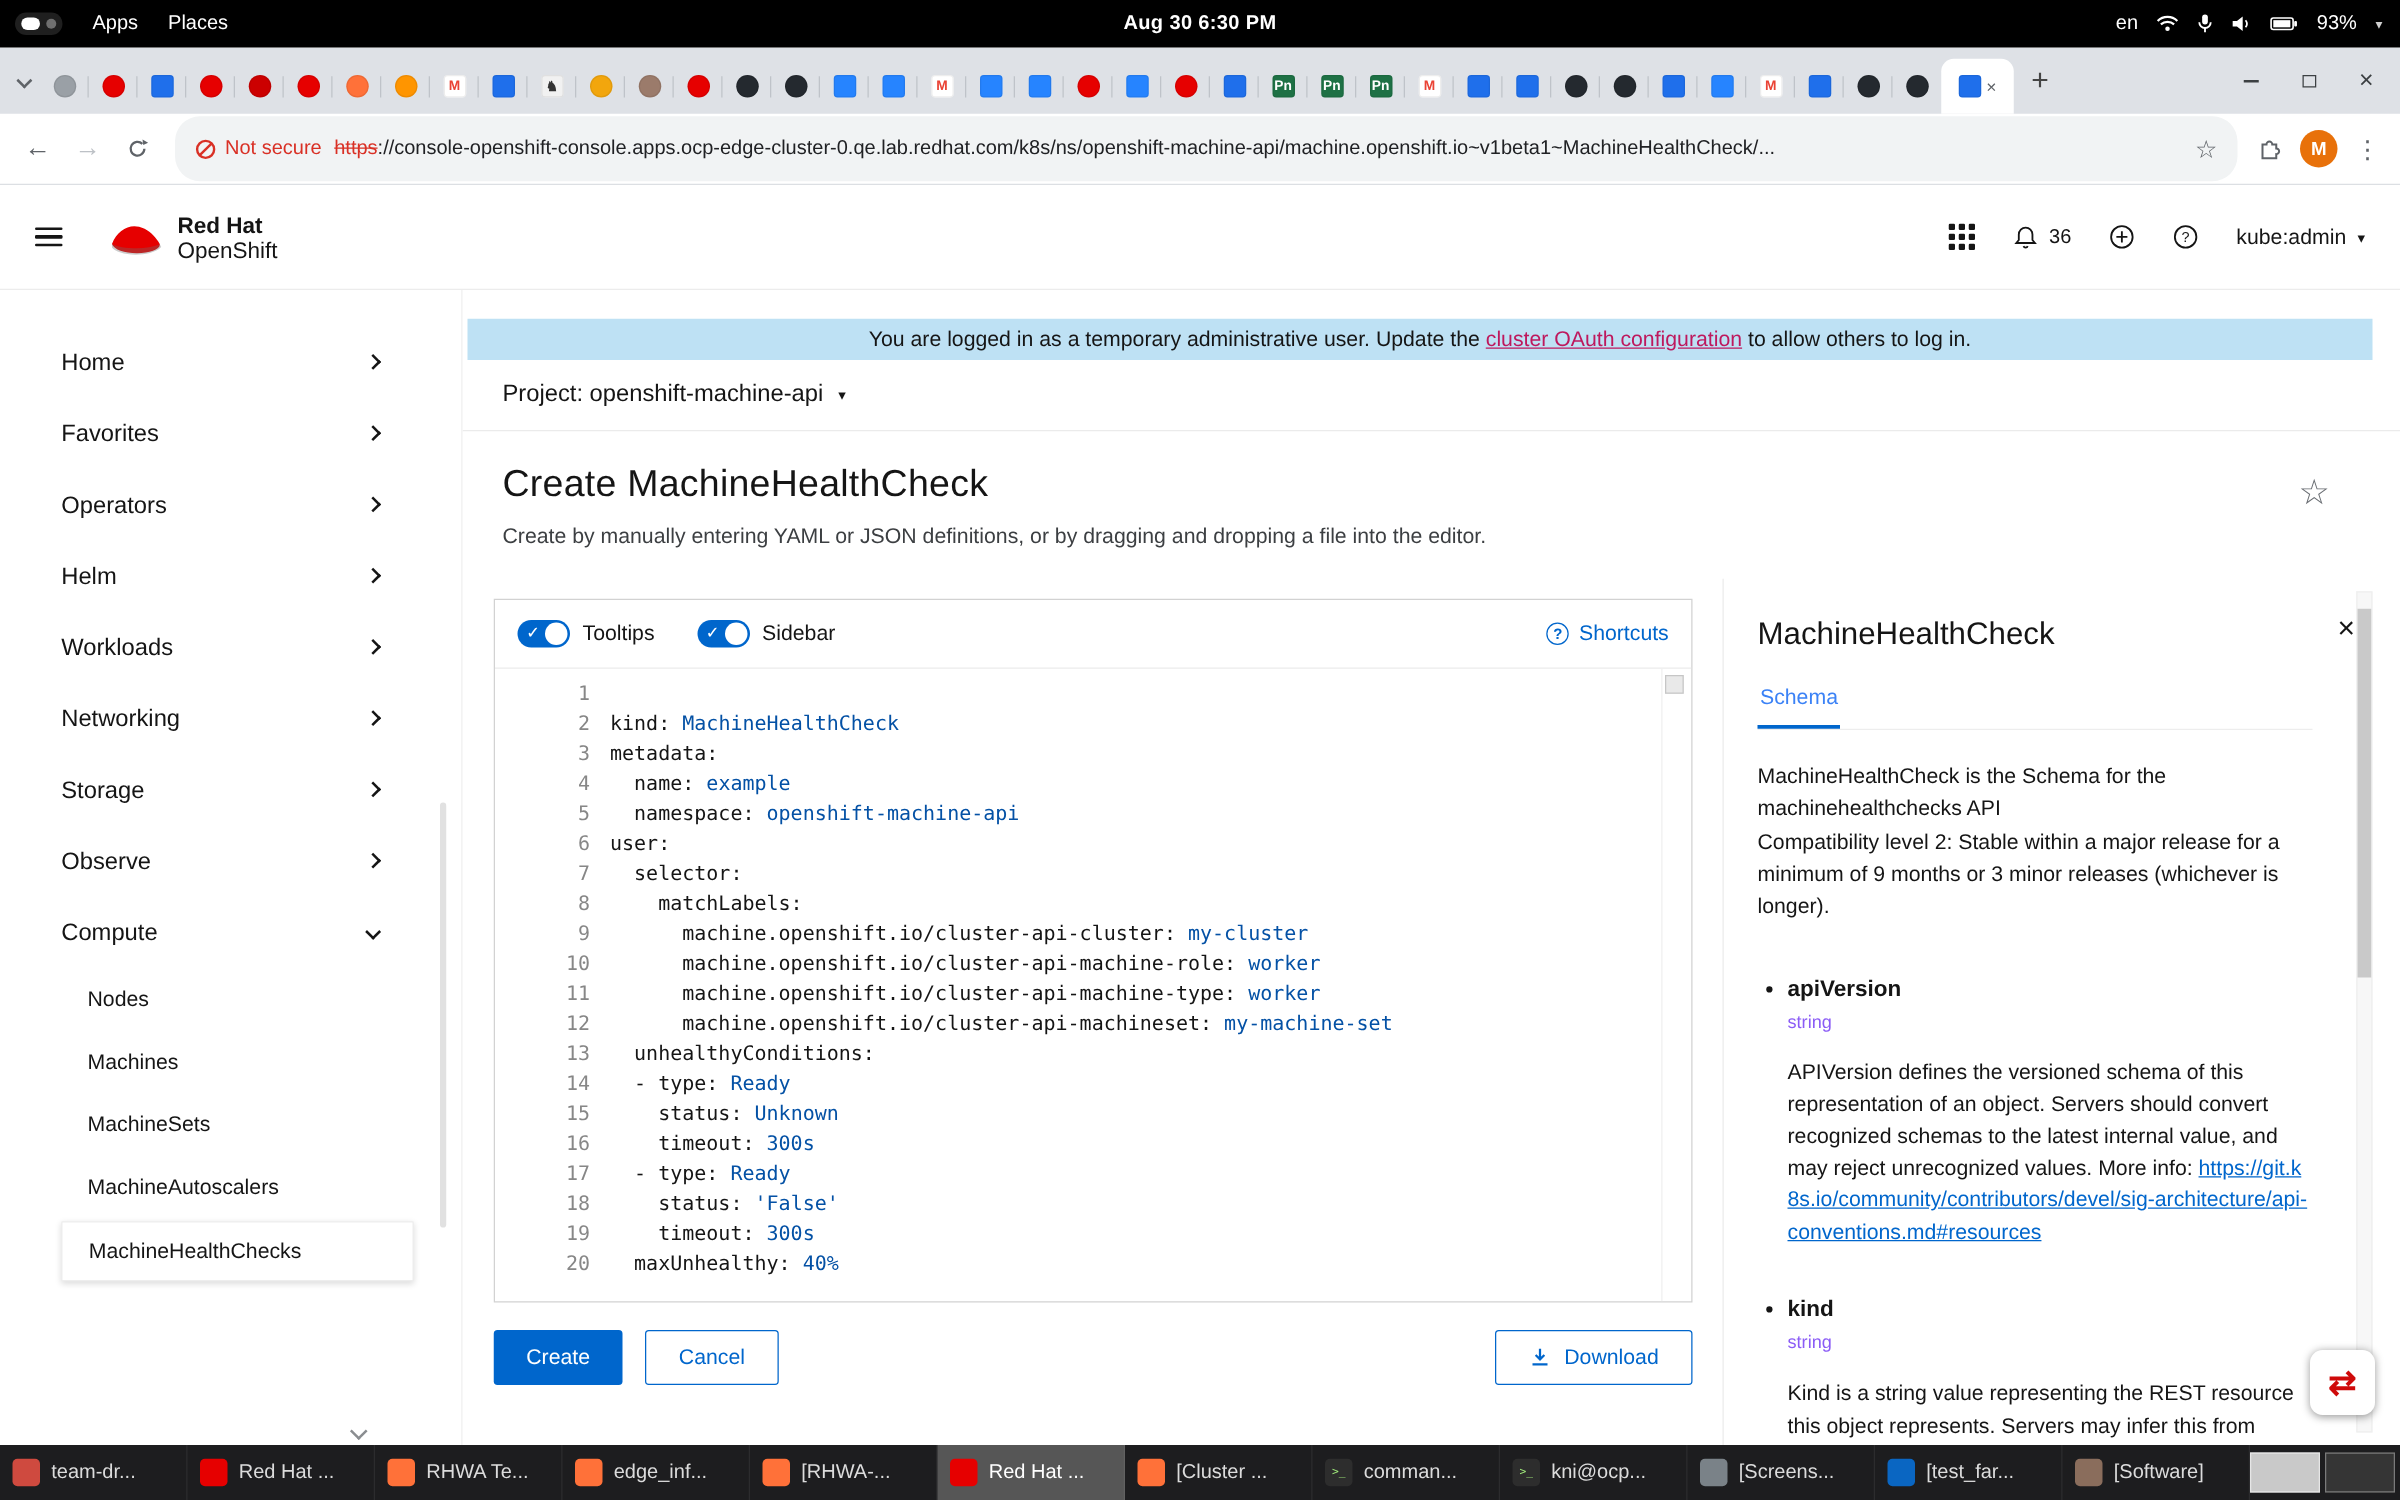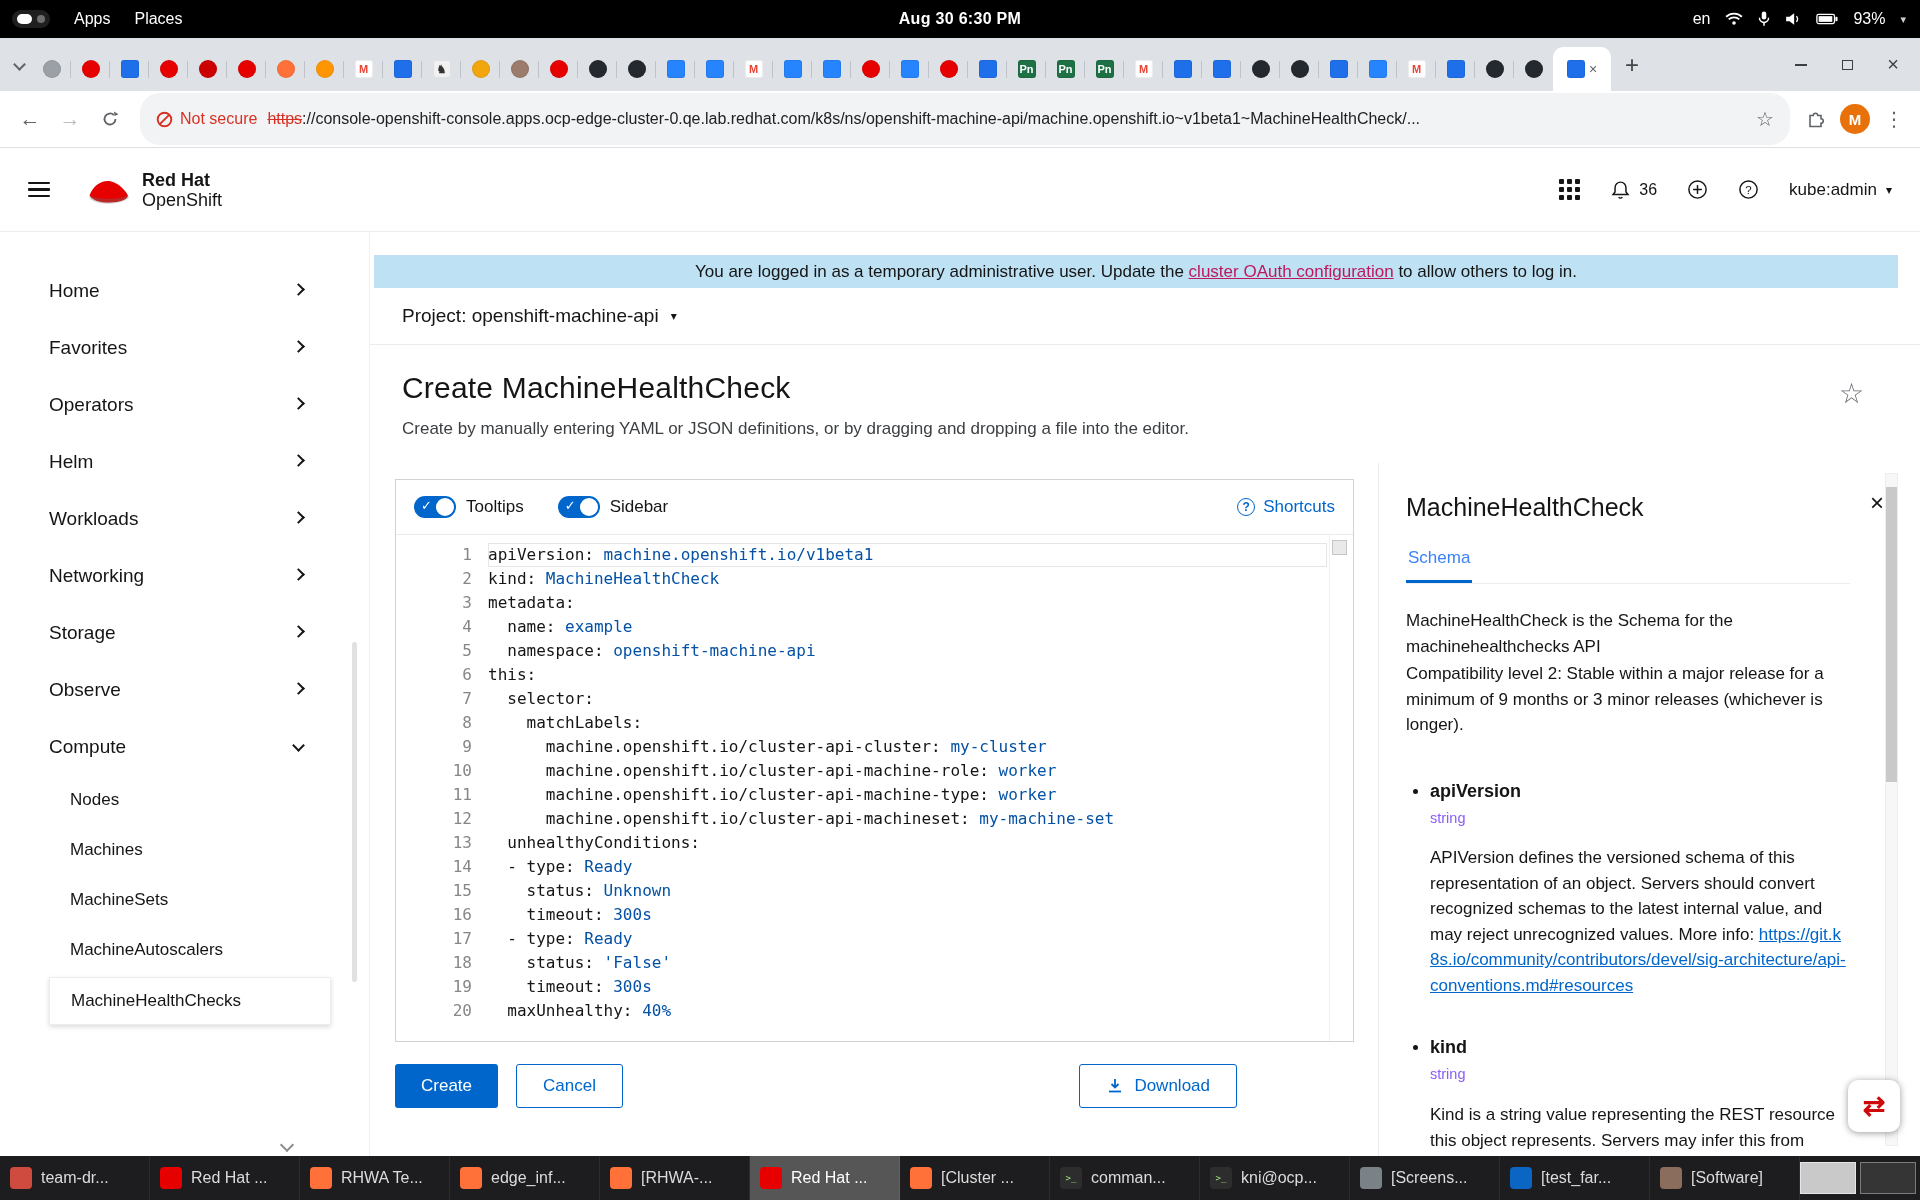--- a/index.html
+++ b/index.html
@@ -101,21 +101,21 @@
   .editor-body{height:506px;position:relative;padding-top:8px;font-family:"DejaVu Sans Mono","Liberation Mono",monospace;font-size:16px;overflow:hidden}
   .code-line{display:flex;line-height:24px;height:24px}
   .ln{flex:0 0 76px;text-align:right;color:#878787;user-select:none}
   .code{flex:1;margin-left:16px;margin-right:26px;white-space:pre}
   .code-line.current .code{box-shadow:inset 0 0 0 1px #e5e5e5}
   .tok-k{color:#151515}
   .tok-v{color:#0451a5}
   .tok-p{color:#151515}
   .editor-mini{position:absolute;top:5px;right:6px;width:15px;height:15px;background:#e9e9e9;border:1px solid #c6c6c6}
   .editor-sb{position:absolute;top:0;right:23px;bottom:0;width:1px;background:#f0f0f0}
-  .btn-row{display:flex;align-items:center;gap:18px;width:842px;margin:22px 0 0 25px}
+  .btn-row{display:flex;align-items:center;gap:18px;width:959px;margin:22px 0 0 25px}
   .btn{height:44px;font-size:17px;border-radius:3px;display:inline-flex;align-items:center;justify-content:center;padding:0 26px;cursor:pointer;gap:10px}
   .btn-primary{background:#0066cc;color:#fff;border:none}
   .btn-secondary{background:#fff;color:#0066cc;border:1px solid #0066cc}
   .btn-download{margin-left:auto}
 
   
   .help-panel{flex:1;border-left:1px solid #ebebeb;position:relative;padding:30px 70px 0 27px;overflow:hidden}
   .hp-head{display:flex;align-items:flex-start}
   .hp-title{font-size:25px;font-weight:500}
   .hp-close{position:absolute;right:36px;top:28px;font-size:24px;color:#151515;cursor:pointer;line-height:1}
@@ -494,41 +494,40 @@
             </span>
             <span class="shortcuts">
               <span class="q-circle">?</span>
               <span>Shortcuts</span>
             </span>
           </div>
           <div class="editor-body">
             <div id="code">
                 <div class="code-line current">
                   <span class="ln">1</span>
-                  <span class="code"><span class="tok-k">apiVersion:</span><span class="tok-v"> machine.openshift.io/v1beta1</span></span>
                 </div>
                 <div class="code-line">
                   <span class="ln">2</span>
                   <span class="code"><span class="tok-k">kind:</span><span class="tok-v"> MachineHealthCheck</span></span>
                 </div>
                 <div class="code-line">
                   <span class="ln">3</span>
                   <span class="code"><span class="tok-k">metadata:</span></span>
                 </div>
                 <div class="code-line">
                   <span class="ln">4</span>
                   <span class="code"><span class="tok-p">  </span><span class="tok-k">name:</span><span class="tok-v"> example</span></span>
                 </div>
                 <div class="code-line">
                   <span class="ln">5</span>
                   <span class="code"><span class="tok-p">  </span><span class="tok-k">namespace:</span><span class="tok-v"> openshift-machine-api</span></span>
                 </div>
                 <div class="code-line">
                   <span class="ln">6</span>
-                  <span class="code"><span class="tok-k">this:</span></span>
+                  <span class="code"><span class="tok-k">user:</span></span>
                 </div>
                 <div class="code-line">
                   <span class="ln">7</span>
                   <span class="code"><span class="tok-p">  </span><span class="tok-k">selector:</span></span>
                 </div>
                 <div class="code-line">
                   <span class="ln">8</span>
                   <span class="code"><span class="tok-p">    </span><span class="tok-k">matchLabels:</span></span>
                 </div>
                 <div class="code-line">

